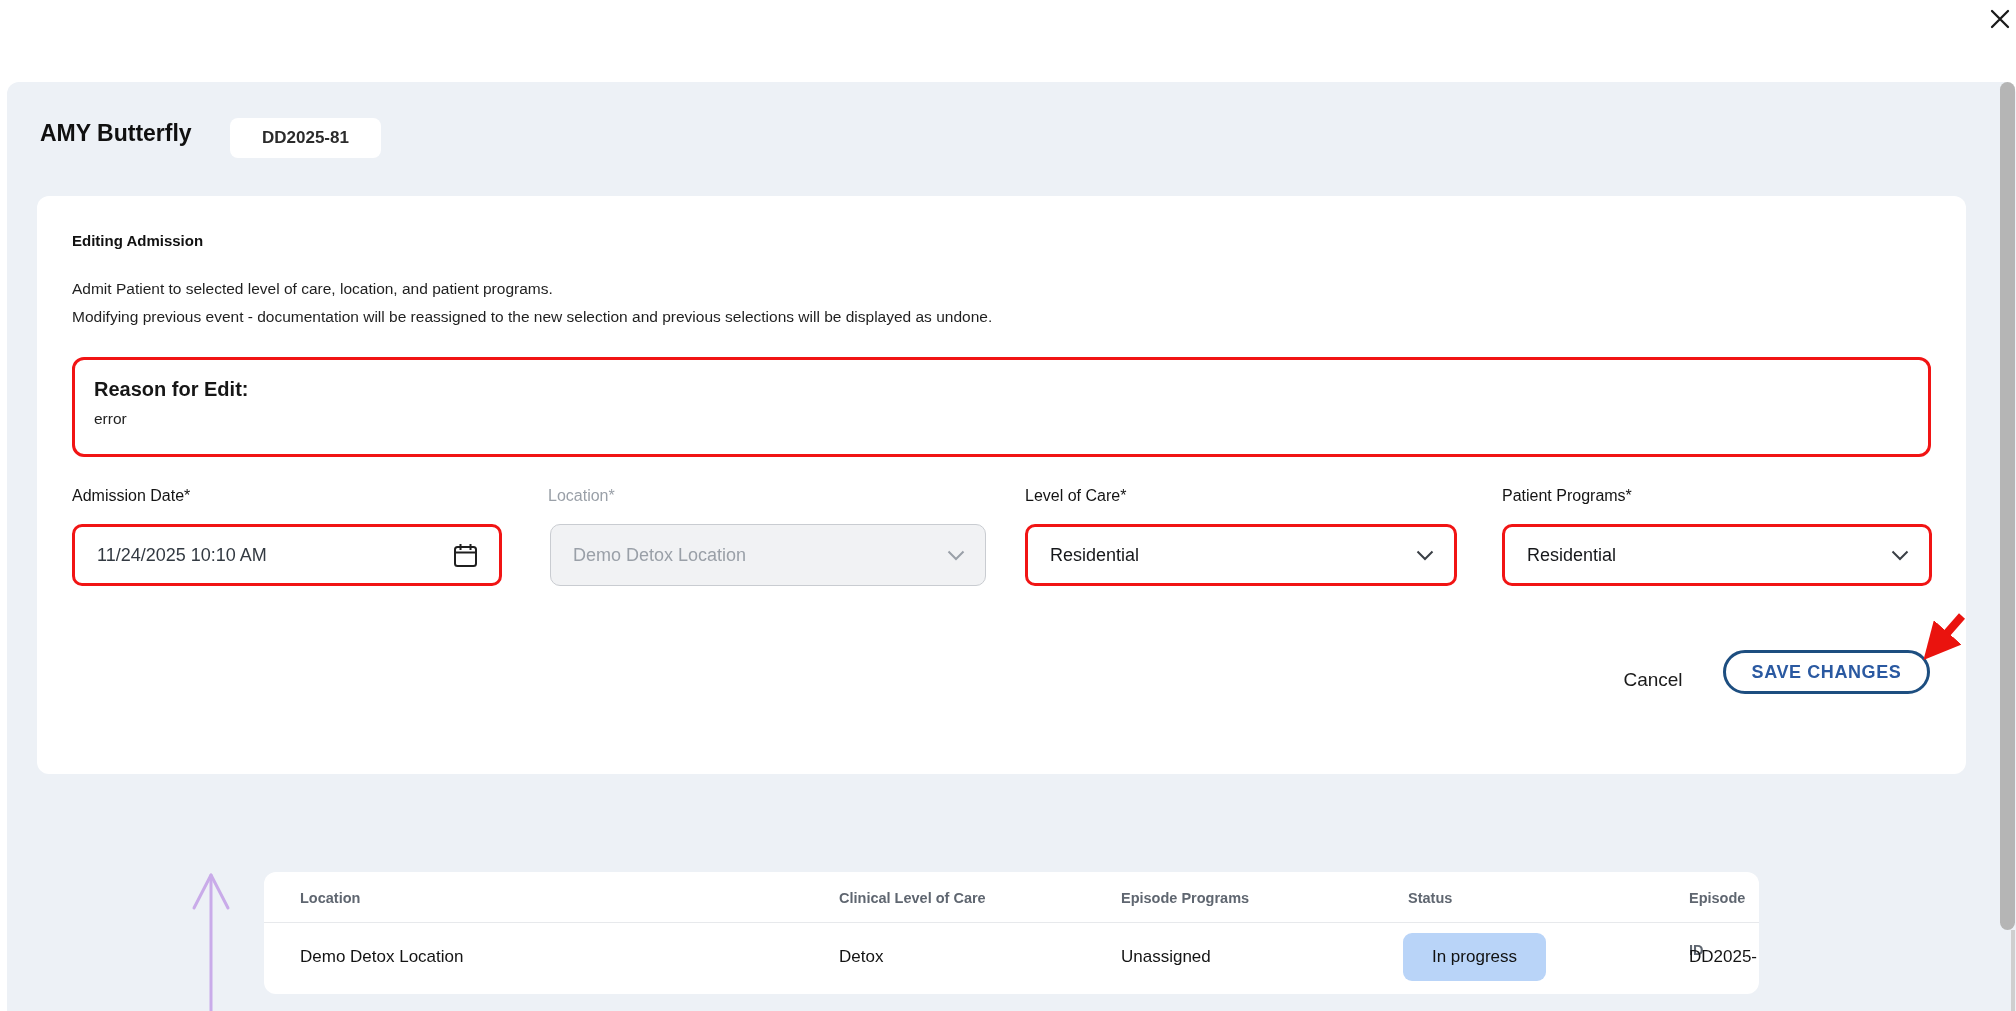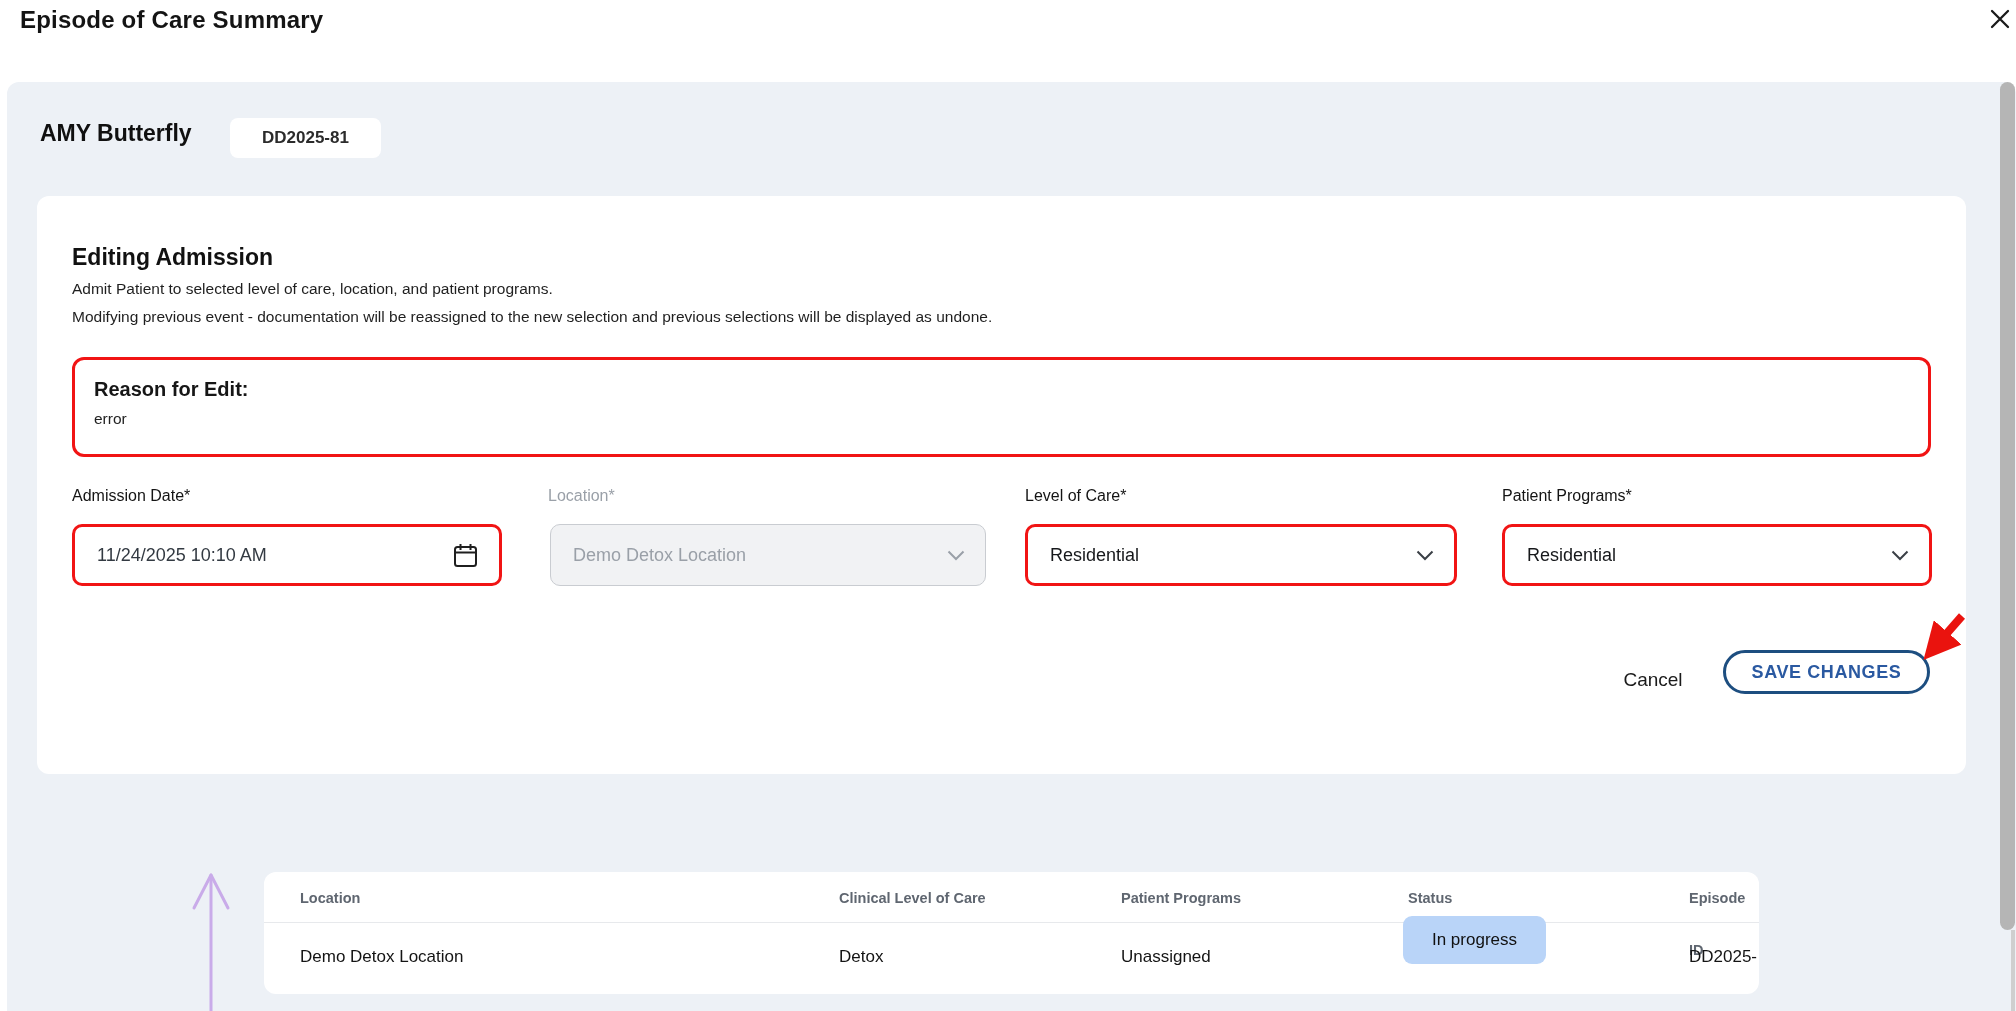--- a/index.html
+++ b/index.html
@@ -13,21 +13,21 @@
   .dialog-title { left:20px; top:6px; font-size:24px; font-weight:bold; color:#141414; letter-spacing:.2px; }
   .close-btn { left:1986px; top:7px; width:28px; height:28px; cursor:pointer; display:flex; align-items:center; justify-content:center; }
 
   .panel { left:7px; top:82px; width:2009px; height:929px; background:#edf1f6; border-radius:12px 12px 0 0; }
 
   .patient-name { left:40px; top:120px; font-size:23px; font-weight:bold; color:#101010; }
   .patient-badge { left:230px; top:118px; height:40px; min-width:130px; background:#ffffff; border-radius:8px;
     display:flex; align-items:center; justify-content:center; font-size:17px; font-weight:bold; color:#2b2b2b; padding:0 32px; }
 
   .form-card { left:37px; top:196px; width:1929px; height:578px; background:#ffffff; border-radius:12px; }
-  .form-heading { left:72px; top:232px; font-size:23px; font-weight:bold; color:#111;margin-top:12px; }
+  .form-heading { left:72px; top:232px; font-size:15px; font-weight:bold; color:#111; }
   .form-desc1 { left:72px; top:280px; font-size:15.5px; color:#1f1f1f; }
   .form-desc2 { left:72px; top:308px; font-size:15.5px; color:#1f1f1f; }
 
   .reason-box { left:72px; top:357px; width:1859px; height:100px; border:3px solid #f11414; border-radius:12px; background:#fff; }
   .reason-label { left:94px; top:378px; font-size:20px; font-weight:bold; color:#161616; }
   .reason-value { left:94px; top:410px; font-size:15.5px; color:#222; }
 
   .field-label { top:487px; font-size:16px; font-weight:normal; color:#141414; }
   .field-label.disabled { color:#9aa0a8; }
 
@@ -41,32 +41,31 @@
 
   .cancel-btn { left:1598px; top:660px; width:110px; height:40px; display:flex; align-items:center; justify-content:center;
     font-size:19px; color:#1a1a1a; cursor:pointer; }
   .save-btn { left:1723px; top:650px; width:207px; height:44px; border:3px solid #1d4e80; border-radius:29px; background:#fff;
     display:flex; align-items:center; justify-content:center; font-size:18px; font-weight:bold; color:#2a59a1; letter-spacing:.6px; cursor:pointer; }
 
   .table-card { left:264px; top:872px; width:1495px; height:122px; background:#ffffff; border-radius:12px; overflow:hidden; }
   .th { position:absolute; top:0; height:50px; line-height:52px; font-size:14.5px; color:#5f6670; font-weight:bold; }
   .table-divider { position:absolute; left:0; top:50px; width:100%; height:1px; background:#e7e9ec; }
   .td { position:absolute; top:50px; height:72px; line-height:70px; font-size:17px; color:#141414; }
-  .status-badge { position:absolute; left:1139px; top:44px; width:143px; height:48px; background:#b9d4f8; border-radius:9px;
+  .status-badge { position:absolute; left:1139px; top:61px; width:143px; height:48px; background:#b9d4f8; border-radius:9px;
     display:flex; align-items:center; justify-content:center; font-size:17px; color:#111; }
 
   .scroll-thumb { left:2000px; top:82px; width:15px; height:848px; background:#b5b5b5; border-radius:8px; }
   .scroll-track-sliver { left:2011px; top:930px; width:4px; height:81px; background:#cfcfcf; }
 </style>
 </head>
 <body>
 
 <div class="stage">
 
-  <div class="abs dialog-title">Episode of Care Summary</div>
 
   <div class="abs close-btn">
     <span>
       <svg width="24" height="24" viewBox="0 0 24 24">
           <path d="M4 4 L20 20 M20 4 L4 20" stroke="#1a1a1a" stroke-width="2.3" stroke-linecap="round"></path>
         </svg>
     </span>
   </div>
 
   <div class="abs panel"></div>
@@ -134,21 +133,21 @@
           <path d="M0 0 L4.6 2.3 L0 4.6 Z" fill="#ea130e"></path>
         </marker>
       </defs>
       <line x1="66" y1="12" x2="38" y2="44" stroke="#ea130e" stroke-width="8" marker-end="url(#redhead)"></line>
     </svg>
   </div>
 
   <div class="abs table-card">
     <div class="th" style="left:36px;">Location</div>
     <div class="th" style="left:575px;">Clinical Level of Care</div>
-    <div class="th" style="left:857px;">Patient Programs</div>
+    <div class="th" style="left:857px;">Episode Programs</div>
     <div class="th" style="left:1144px;">Status</div>
     <div class="th" style="left:1425px;">Episode ID</div>
     <div class="table-divider"></div>
 
     <div>
       <div class="td" style="left:36px;">Demo Detox Location</div>
       <div class="td" style="left:575px;">Detox</div>
       <div class="td" style="left:857px;">Unassigned</div>
       <div class="status-badge">In progress</div>
       <div class="td" style="left:1425px;">DD2025-81.2</div>

